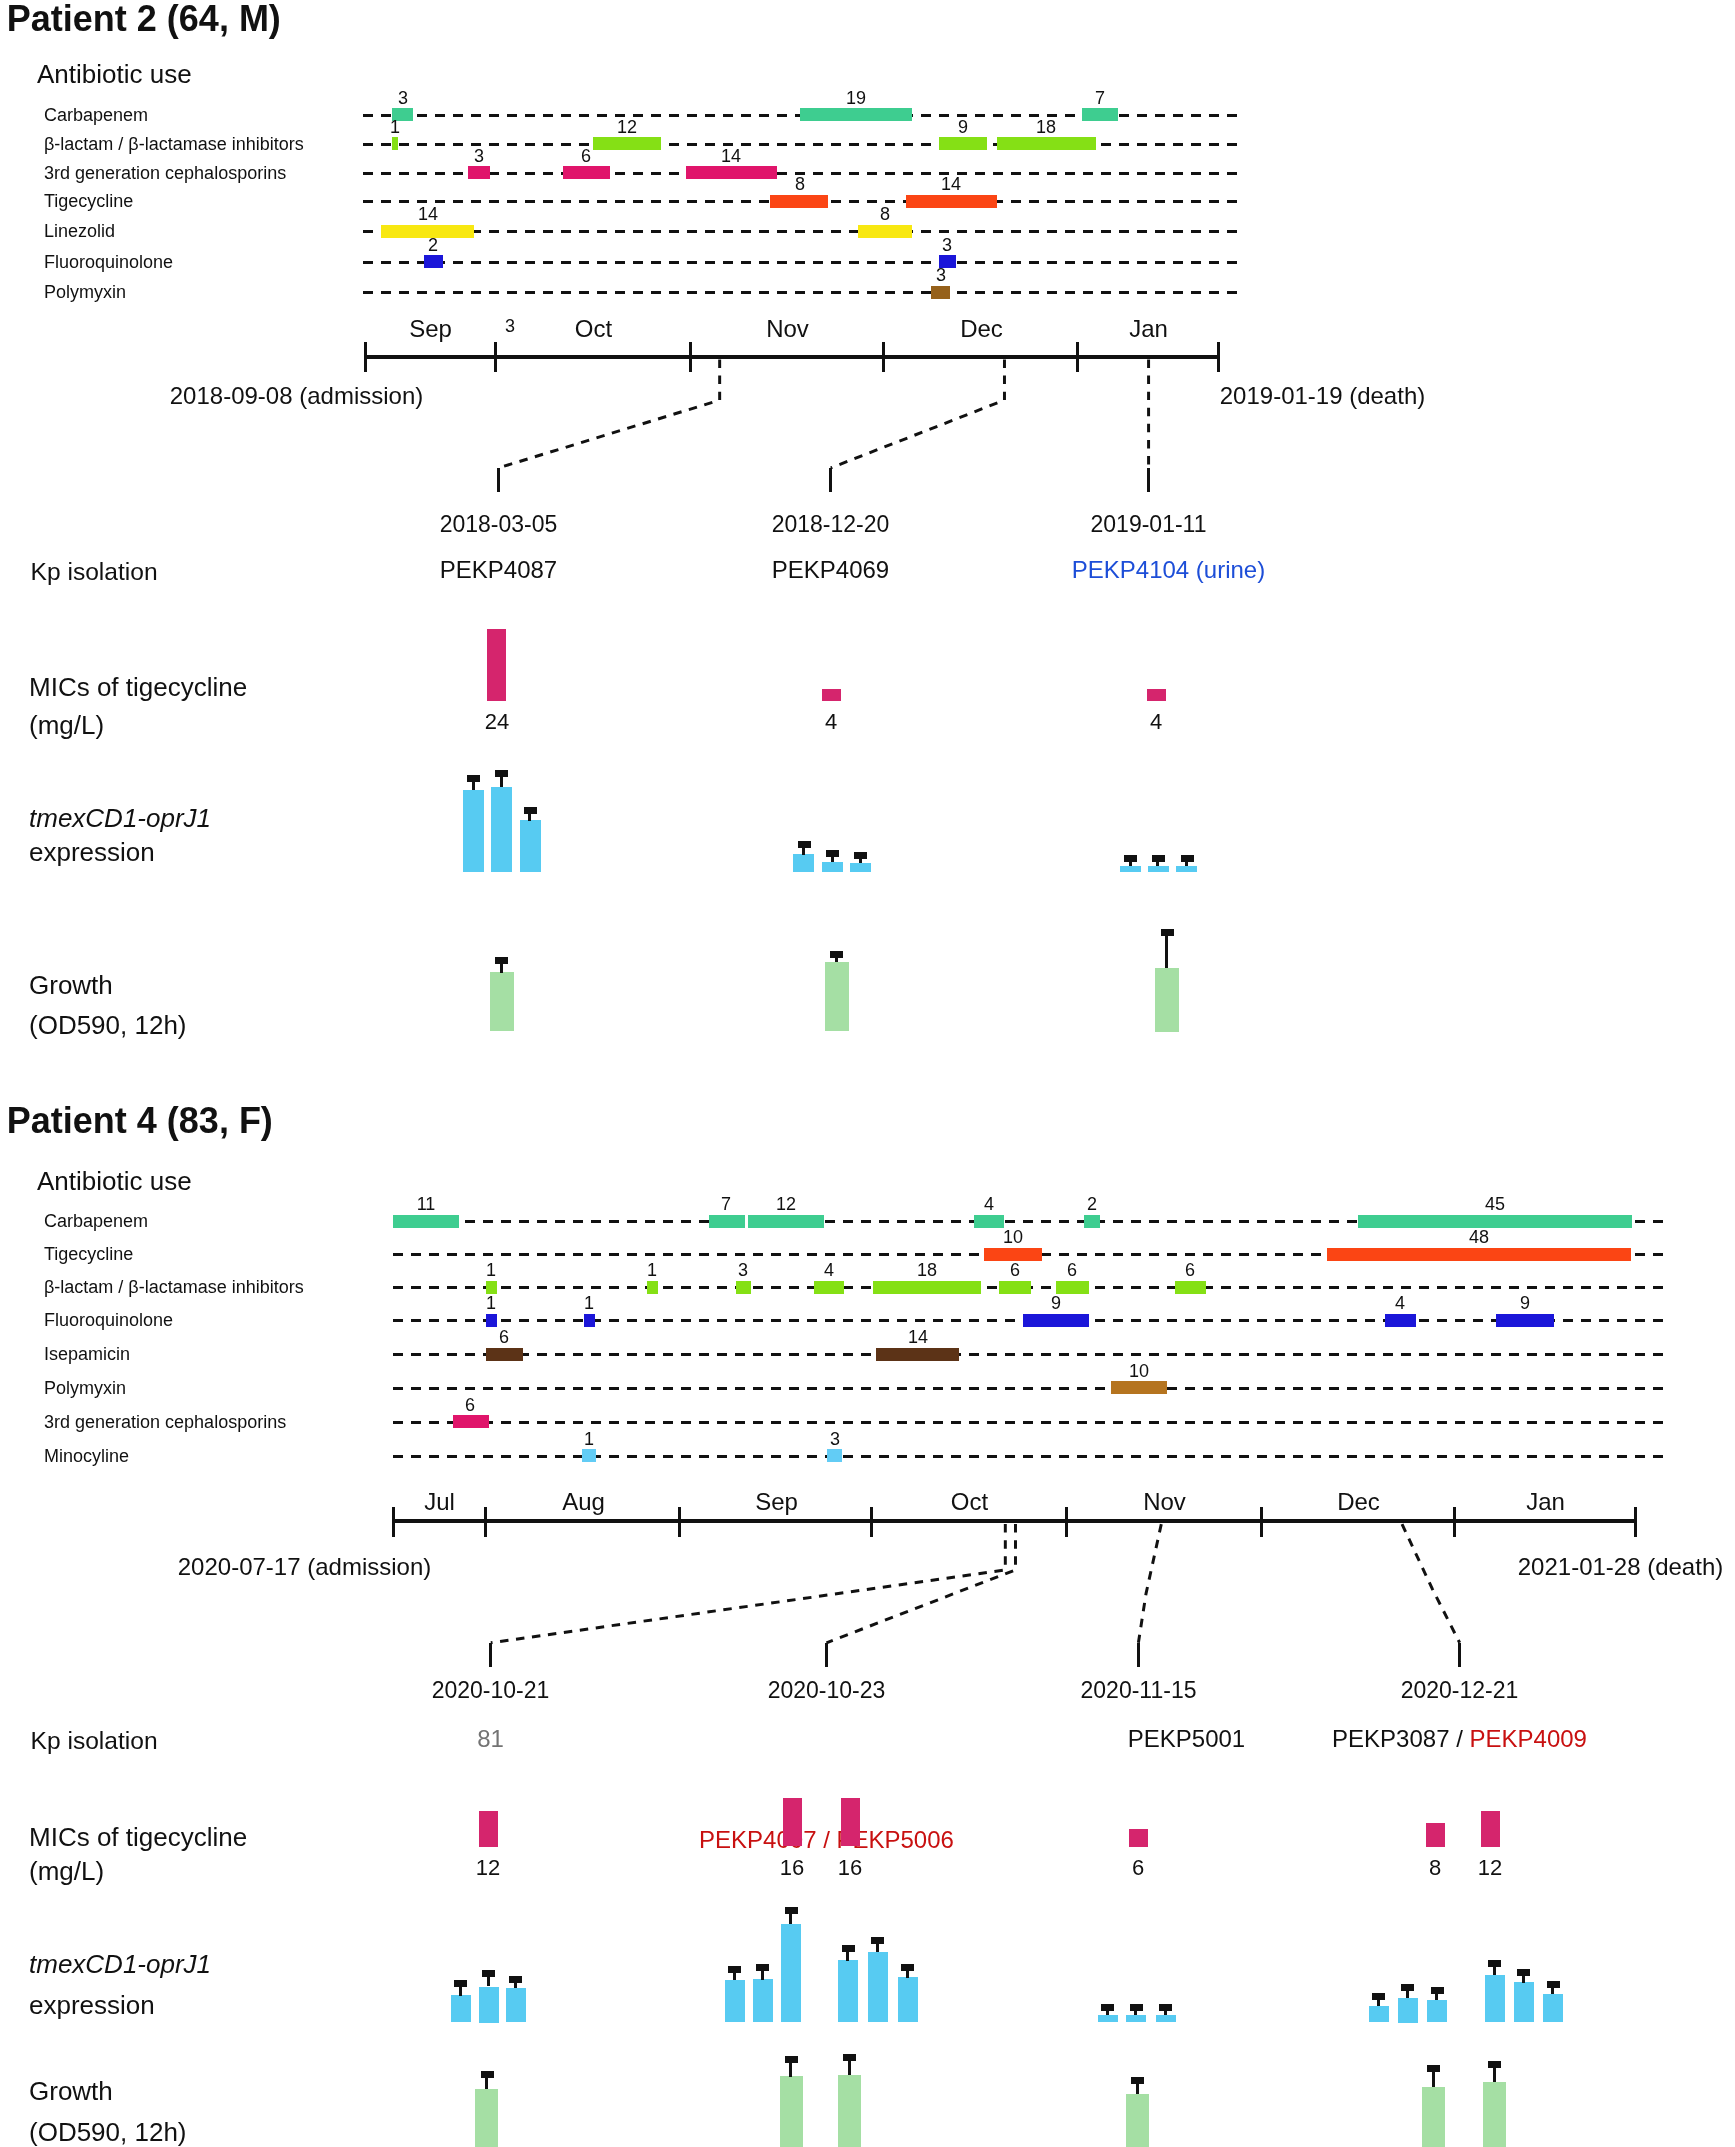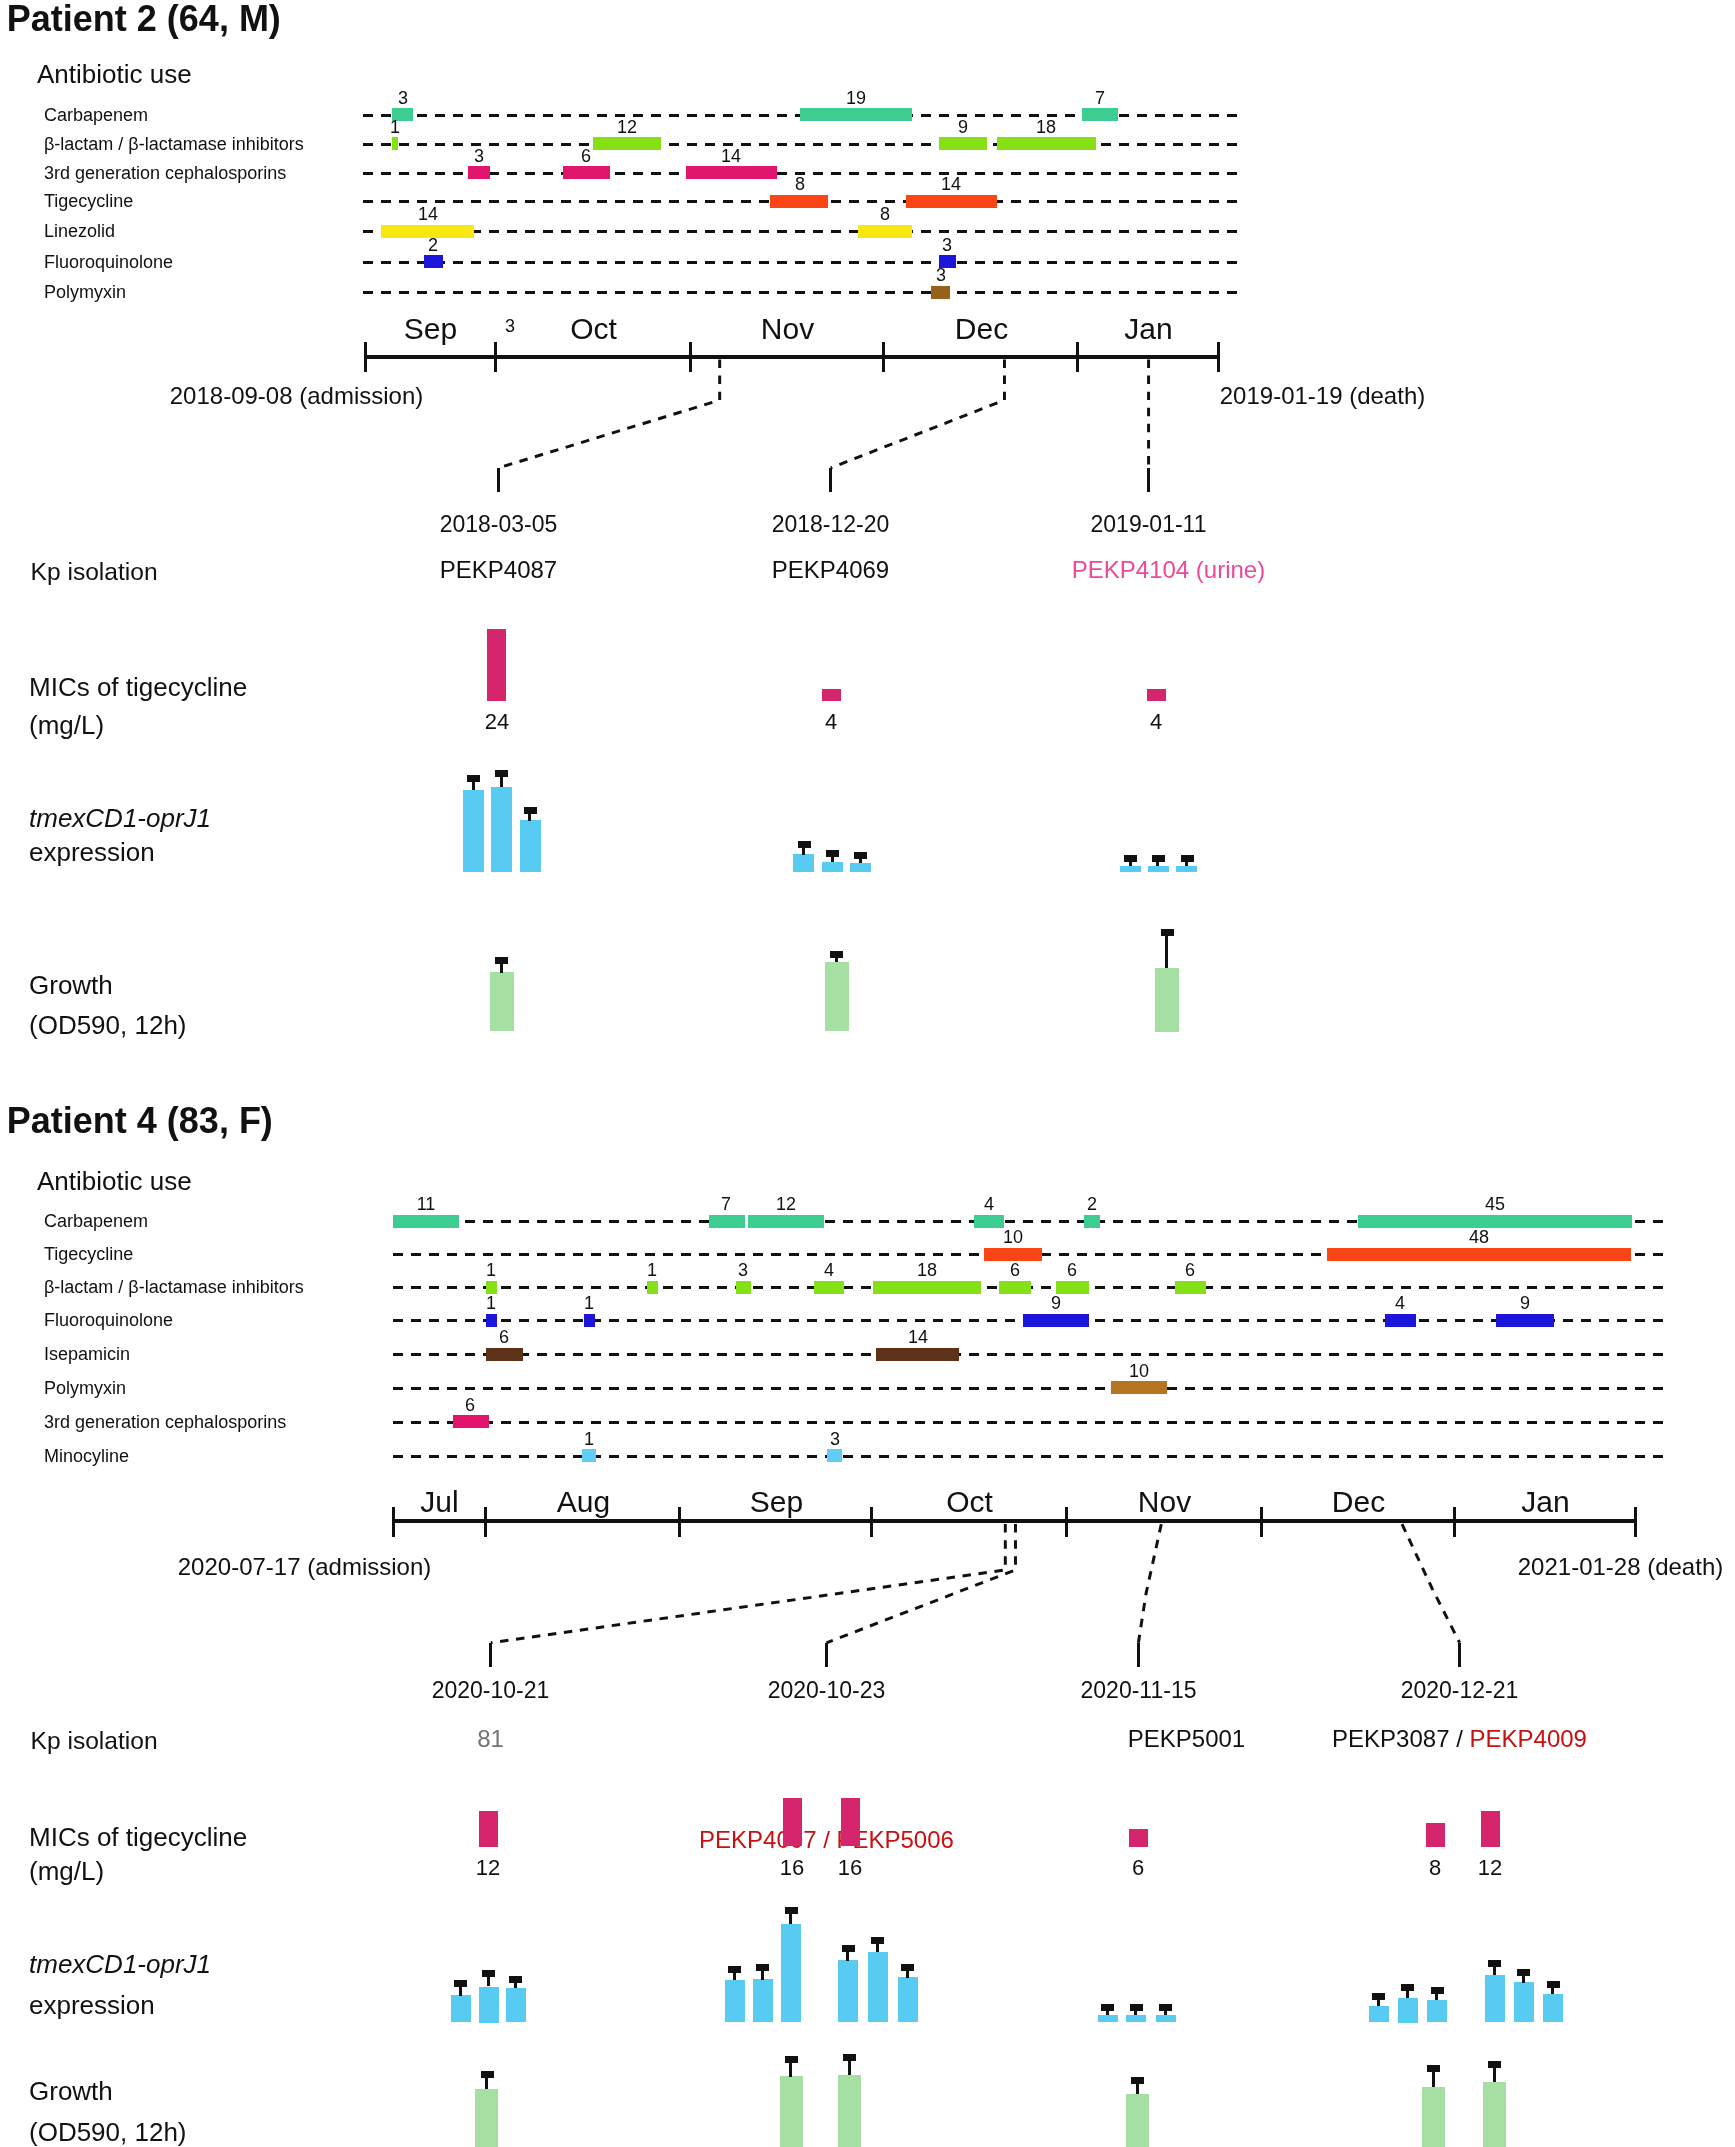--- a/index.html
+++ b/index.html
@@ -10,21 +10,21 @@
     font-family:"Liberation Sans", sans-serif;
     color:#111;
     overflow:hidden;
   }
   .abs{position:absolute;}
   .ctr{text-align:center;}
   .ttl{font-size:36px;font-weight:700;white-space:nowrap;}
   .sect{font-size:26px;white-space:nowrap;}
   .rowlab{font-size:18px;line-height:18.6px;white-space:nowrap;}
   .days{font-size:18px;line-height:18.6px;}
-  .month{font-size:30px;line-height:24.6px;}
+  .month{font-size:24px;line-height:24.6px;}
   .flt{font-size:18px;line-height:18.6px;}
   .adm{font-size:24px;line-height:25.4px;white-space:nowrap;}
   .isodate{font-size:23px;line-height:24px;}
   .isoname{font-size:24px;line-height:24.6px;white-space:nowrap;}
   .kp{font-size:24.6px;white-space:nowrap;}
   .val{font-size:22px;line-height:24px;}
   .ital{font-style:italic;text-align:center;}
   .dash{height:2.5px;background:repeating-linear-gradient(90deg,#111 0,#111 10.2px,transparent 10.2px,transparent 18px);}
   .bar{height:12.7px;}
   .axisline{height:4.2px;background:#111;}
@@ -110,21 +110,21 @@
     <div class="abs adm ctr" style="left: 1119px; top: 383px; width: 407px;">2019-01-19 (death)</div>
     <div class="abs kp" style="left: 30.5px; top: 558px;">Kp isolation</div>
     <div class="abs tick" style="left: 497px; top: 468px; height: 24px;"></div>
     <div class="abs isodate ctr" style="left: 380px; top: 512px; width: 237px;">2018-03-05</div>
     <div class="abs isoname ctr" style="left: 261px; top: 558px; width: 475px;"><span style="color: rgb(17, 17, 17);">PEKP4087</span></div>
     <div class="abs tick" style="left: 829px; top: 468px; height: 24px;"></div>
     <div class="abs isodate ctr" style="left: 712px; top: 512px; width: 237px;">2018-12-20</div>
     <div class="abs isoname ctr" style="left: 593px; top: 558px; width: 475px;"><span style="color: rgb(17, 17, 17);">PEKP4069</span></div>
     <div class="abs tick" style="left: 1147px; top: 468px; height: 24px;"></div>
     <div class="abs isodate ctr" style="left: 1030px; top: 512px; width: 237px;">2019-01-11</div>
-    <div class="abs isoname ctr" style="left: 931px; top: 558px; width: 475px;"><span style="color: #ec4899;">PEKP4104 (urine)</span></div>
+    <div class="abs isoname ctr" style="left: 931px; top: 558px; width: 475px;"><span style="color: #1d4ed8;">PEKP4104 (urine)</span></div>
     <div class="abs sect" style="left: 29px; top: 672px;">MICs of tigecycline</div>
     <div class="abs sect" style="left: 29px; top: 710px;">(mg/L)</div>
     <div class="abs" style="left: 487px; top: 629px; width: 18.6px; height: 72px; background: rgb(213, 37, 109);"></div>
     <div class="abs val ctr" style="left: 459px; top: 710px; width: 76px;">24</div>
     <div class="abs" style="left: 822px; top: 689px; width: 18.6px; height: 12px; background: rgb(213, 37, 109);"></div>
     <div class="abs val ctr" style="left: 793px; top: 710px; width: 76px;">4</div>
     <div class="abs" style="left: 1147px; top: 689px; width: 18.6px; height: 12px; background: rgb(213, 37, 109);"></div>
     <div class="abs val ctr" style="left: 1118px; top: 710px; width: 76px;">4</div>
     <div class="abs sect ital" style="left: 29px; top: 803px;">tmexCD1-oprJ1</div>
     <div class="abs sect" style="left: 29px; top: 837px;">expression</div>

